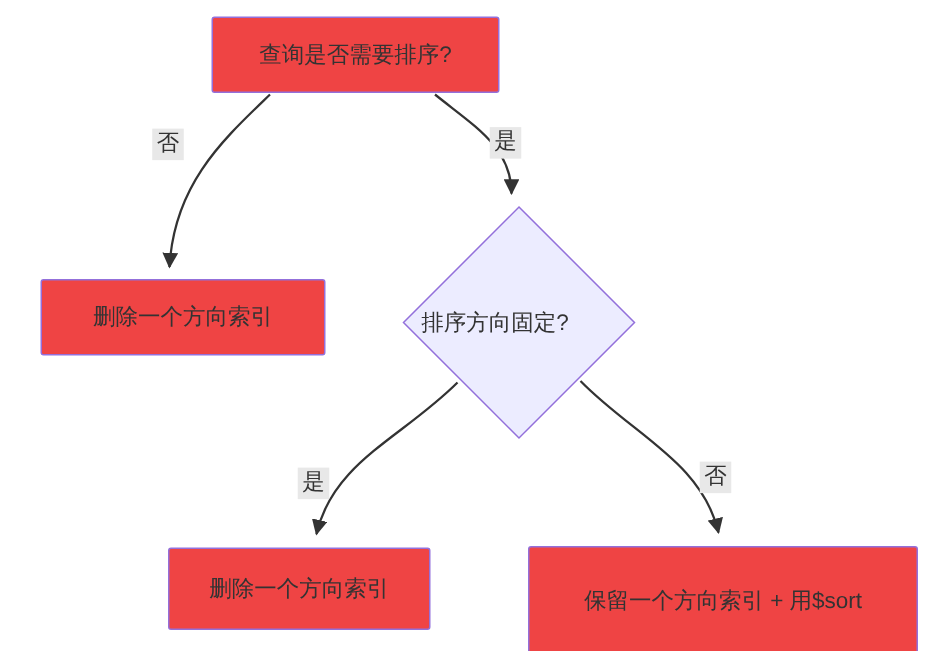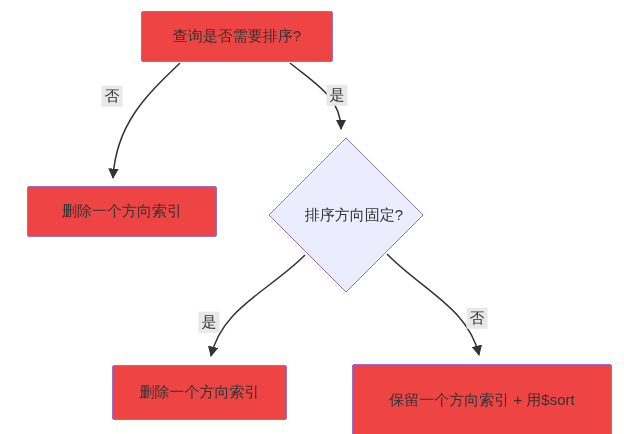--- a/index.html
+++ b/index.html
@@ -91,21 +91,21 @@
   </svg>
 
   <div class="node" style="left:141px; top:11px; width:192px; height:51px;">
     <span>查询是否需要排序?</span>
   </div>
 
   <div class="node" style="left:27px; top:186px; width:190px; height:51px;">
     <span>删除一个方向索引</span>
   </div>
 
-  <div class="diamond-label" style="left:277px; top:138px; width:154px; height:154px;">
+  <div class="diamond-label" style="left:253px; top:138px; width:154px; height:154px;">
     <span>排序方向固定?</span>
   </div>
 
   <div class="node" style="left:112px; top:365px; width:175px; height:55px;">
     <span>删除一个方向索引</span>
   </div>
 
   <div class="node" style="left:352px; top:364px; width:260px; height:73px;">
     <span>保留一个方向索引 + 用$sort</span>
   </div>

